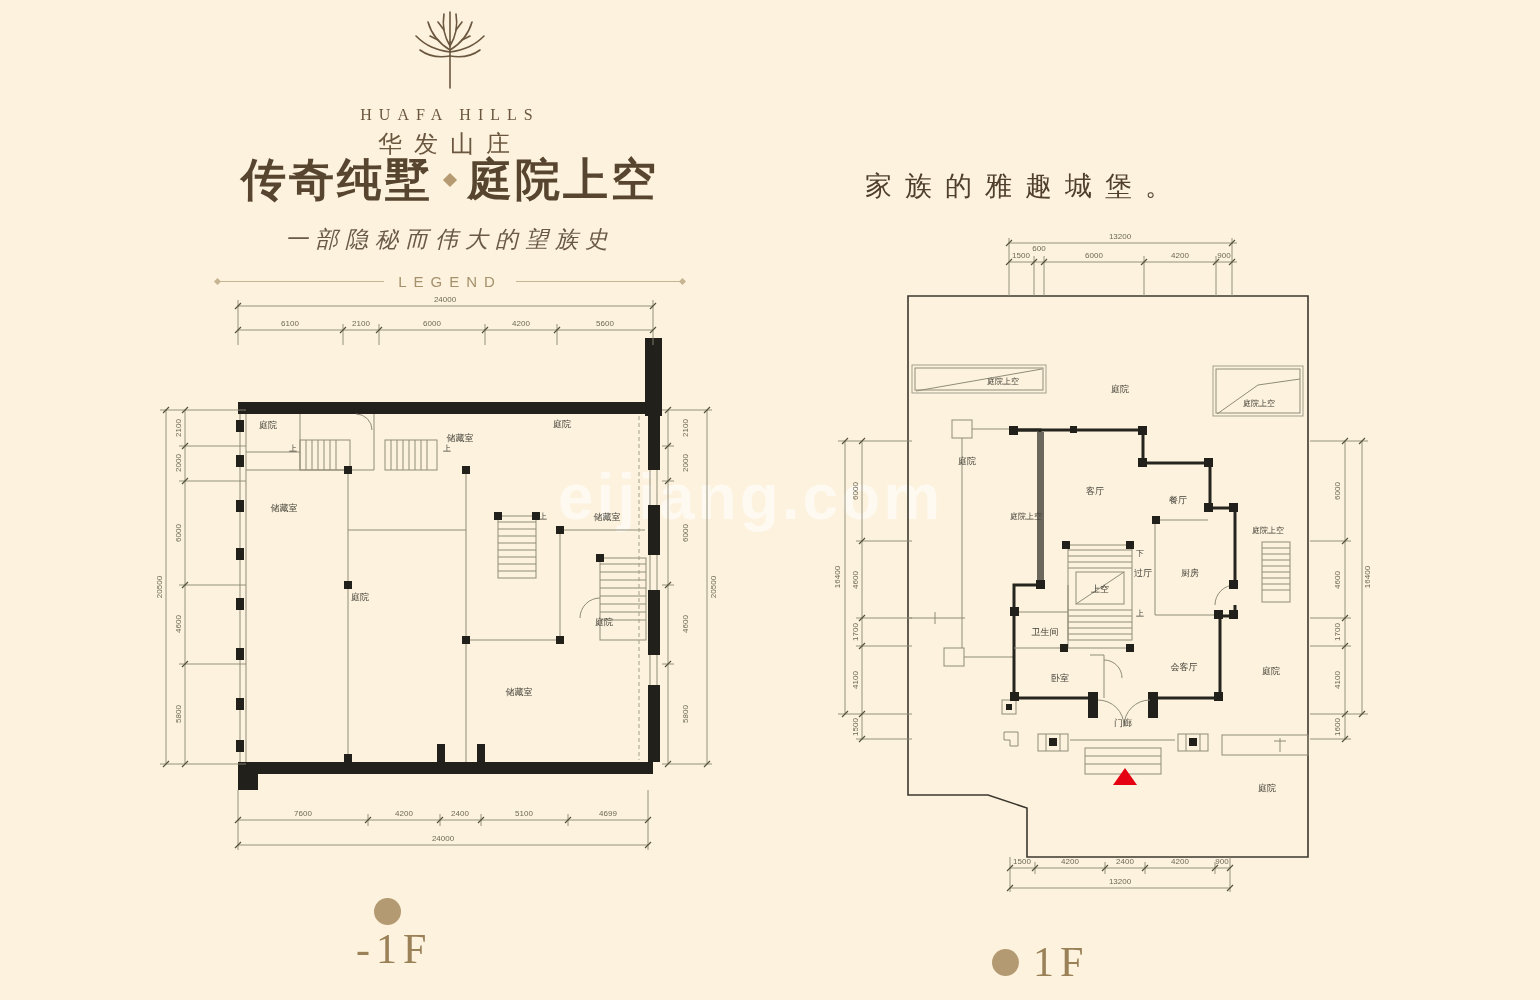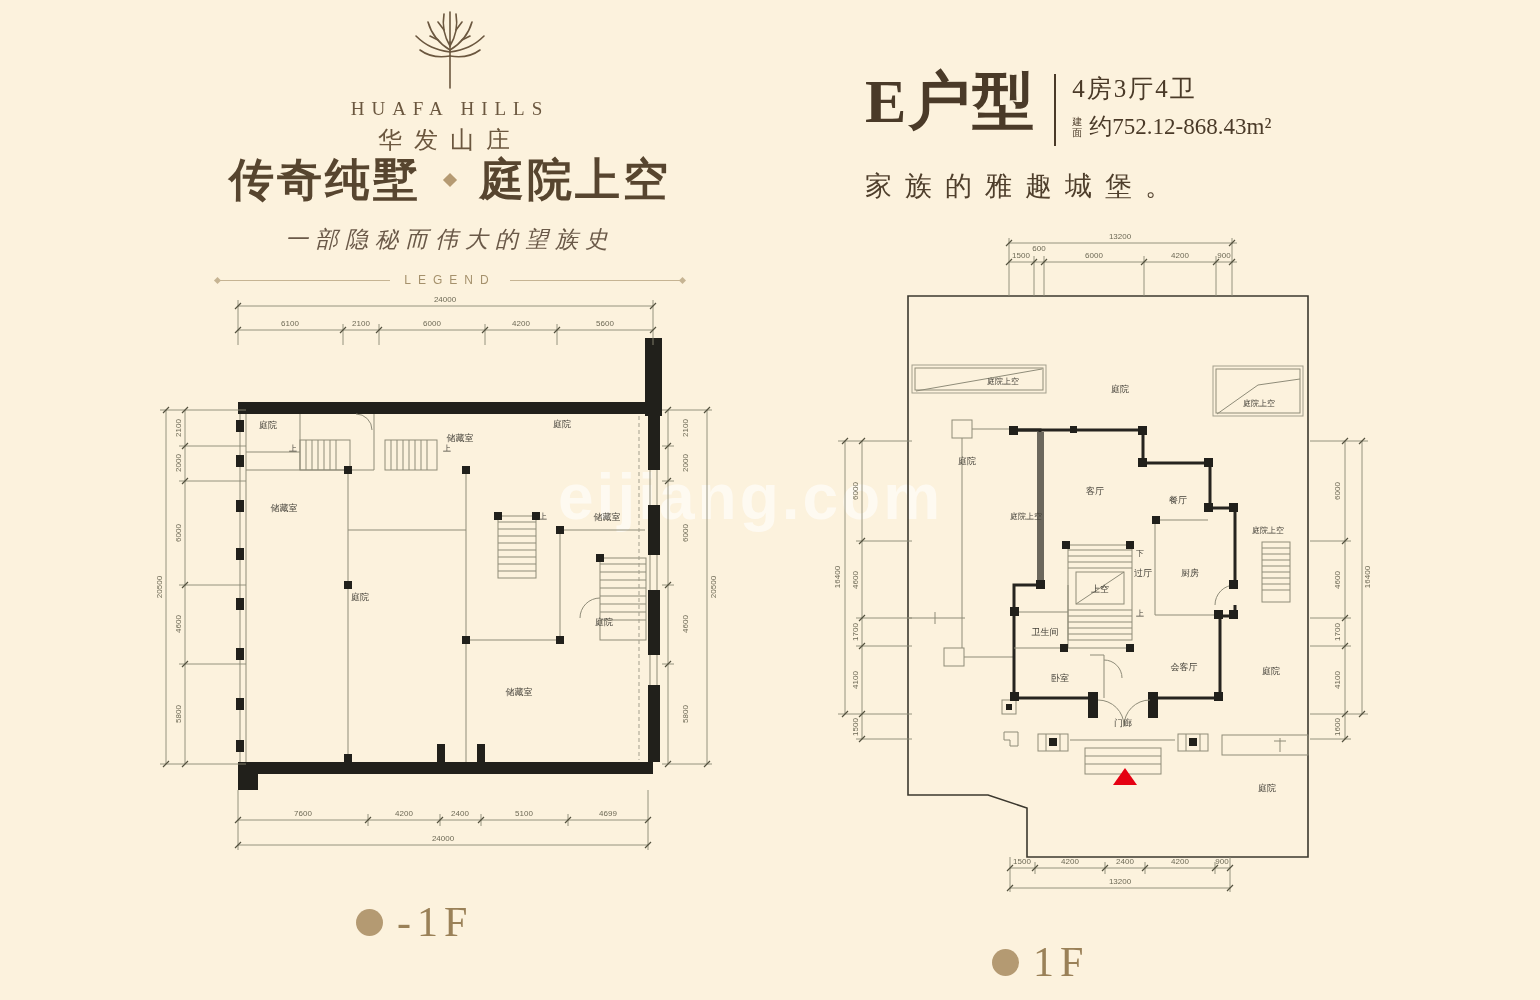--- a/index.html
+++ b/index.html
@@ -1,49 +1,49 @@
 <!DOCTYPE html>
 <html><head>
 <meta charset="utf-8">
 <style>
   html,body{margin:0;padding:0;}
   .page{position:relative;width:1540px;height:1000px;background:#fcf2dd;overflow:hidden;
         font-family:"Liberation Serif","DejaVu Serif",serif;color:#4c3b27;}
   
   .brand{position:absolute;left:250px;top:6px;width:400px;text-align:center;}
-  .brand-en{font-size:19px;letter-spacing:7px;color:#6b573f;margin-top:6px;}
+  .brand-en{font-size:16px;letter-spacing:7px;color:#6b573f;margin-top:14px;}
   .brand-cn{font-size:24px;letter-spacing:12px;color:#6b573f;margin-top:4px;font-weight:normal;}
   .headline{position:absolute;left:215px;top:150px;width:470px;text-align:center;}
   .headline-main{font-size:45px;font-weight:bold;color:#57452f;letter-spacing:3px;white-space:nowrap;
-                 display:flex;align-items:center;justify-content:center;gap:24px;}
+                 display:flex;align-items:center;justify-content:center;gap:12px;}
   .orn-diamond{display:inline-block;width:10px;height:10px;background:#b59a72;transform:rotate(45deg);}
   .headline-sub{font-size:23px;color:#6a5948;letter-spacing:7px;margin-top:14px;font-style:italic;}
   .legend-row{display:flex;align-items:center;justify-content:center;margin-top:18px;color:#a5916c;}
   .legend-line{flex:1;height:1px;background:#c6b493;}
   .legend-tip{width:5px;height:5px;background:#c6b493;transform:rotate(45deg);}
-  .legend-word{font-size:12px;letter-spacing:7px;padding:0 14px;font-family:"Liberation Sans",sans-serif;}
+  .legend-word{font-size:15px;letter-spacing:7px;padding:0 14px;font-family:"Liberation Sans",sans-serif;}
   
   .unit-head{position:absolute;left:865px;top:70px;display:flex;align-items:flex-start;}
   .unit-name{font-size:62px;font-weight:bold;color:#4a3a28;line-height:1.0;letter-spacing:2px;}
   .unit-divider{width:2px;height:72px;background:#4a3a28;margin:4px 16px 0 18px;}
   .unit-specs{padding-top:2px;}
   .unit-layout{font-size:25px;color:#4a3a28;letter-spacing:2px;}
   .unit-area{font-size:23px;color:#4a3a28;margin-top:6px;display:flex;align-items:center;}
   .area-stack{display:inline-block;width:13px;font-size:10px;line-height:11px;word-break:break-all;
               margin-right:4px;color:#4a3a28;}
   .unit-tagline{position:absolute;left:865px;top:168px;width:400px;font-size:27px;font-weight:normal;
                 color:#4f3f2c;letter-spacing:13px;white-space:nowrap;}
   
   .watermark{position:absolute;left:558px;top:460px;font-family:"Liberation Sans",sans-serif;
              font-size:64px;font-weight:bold;color:rgba(255,255,255,0.6);letter-spacing:3px;}
   
   .floor-label{position:absolute;display:flex;align-items:center;color:#9a8158;}
   .floor-dot{width:27px;height:27px;border-radius:50%;background:#b49a72;margin-right:14px;}
   .floor-text{font-size:42px;letter-spacing:6px;}
-  #floor-basement{left:356px;top:898px;}
+  #floor-basement{left:356px;top:898px;flex-direction:column;}
   #floor-first{left:992px;top:938px;}
   
   .plan-svg{position:absolute;left:0;top:0;}
   .thin{stroke:#8f8c79;stroke-width:1;fill:none;}
   .thin2{stroke:#a39f8d;stroke-width:1;fill:none;}
   .site{stroke:#3b382e;stroke-width:1.6;fill:none;}
   .hwall{stroke:#26241f;stroke-width:3;fill:none;}
   .dimline{stroke:#8a8875;stroke-width:0.9;fill:none;}
   .tick{stroke:#55523f;stroke-width:1.2;}
   .dimtext{font-family:"Liberation Sans",sans-serif;font-size:8px;fill:#6e6a56;}
@@ -85,32 +85,20 @@
     <div class="headline-sub">一部隐秘而伟大的望族史</div>
     <div class="legend-row">
       <span class="legend-tip"></span>
       <span class="legend-line"></span>
       <span class="legend-word">LEGEND</span>
       <span class="legend-line"></span>
       <span class="legend-tip"></span>
     </div>
   </div>
 
-  <div class="unit-head">
-    <div class="unit-name">E户型</div>
-    <div class="unit-divider"></div>
-    <div class="unit-specs">
-      <div class="unit-layout">4房3厅4卫</div>
-      <div class="unit-area">
-        <span class="area-stack">建面</span>
-        <span>约752.12-868.43</span>
-        <span>m²</span>
-      </div>
-    </div>
-  </div>
   <div class="unit-tagline">家族的雅趣城堡。</div>
 
   <div class="watermark">eijiang.com</div>
 
   <svg class="plan-svg" width="1540" height="1000" viewBox="0 0 1540 1000">
 
     <g>
 
       <g>
         <rect class="pier" x="238" y="402" width="413" height="12"></rect>

